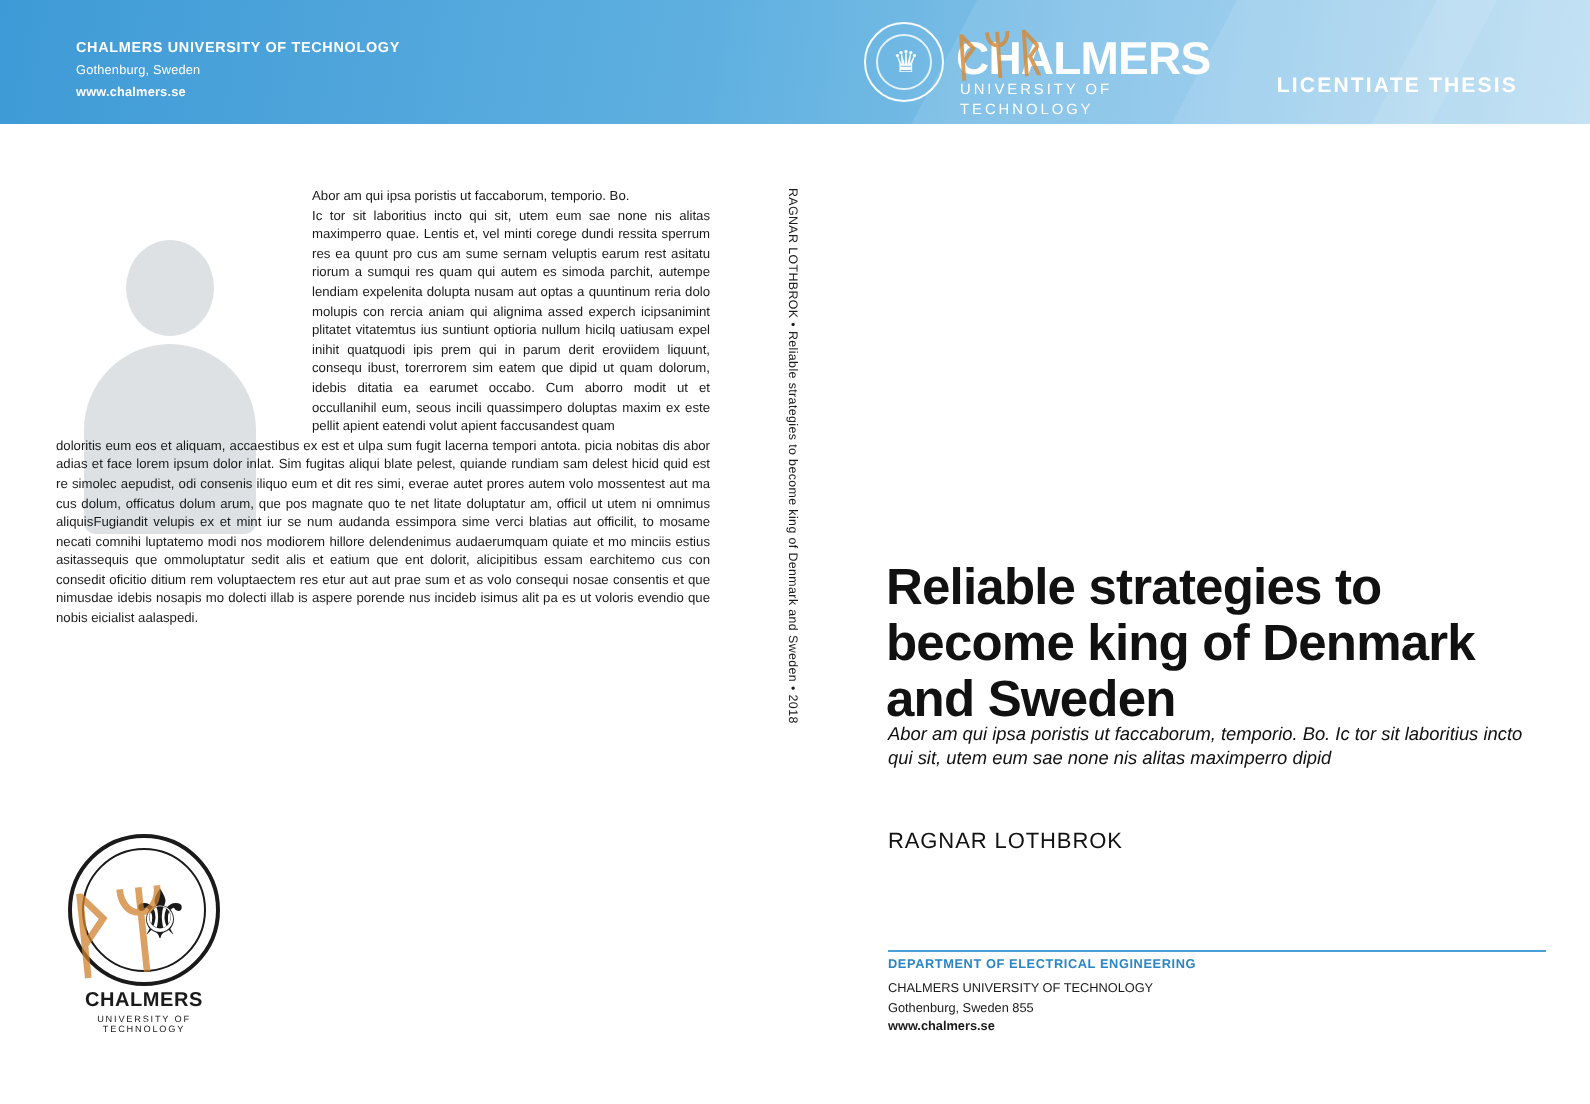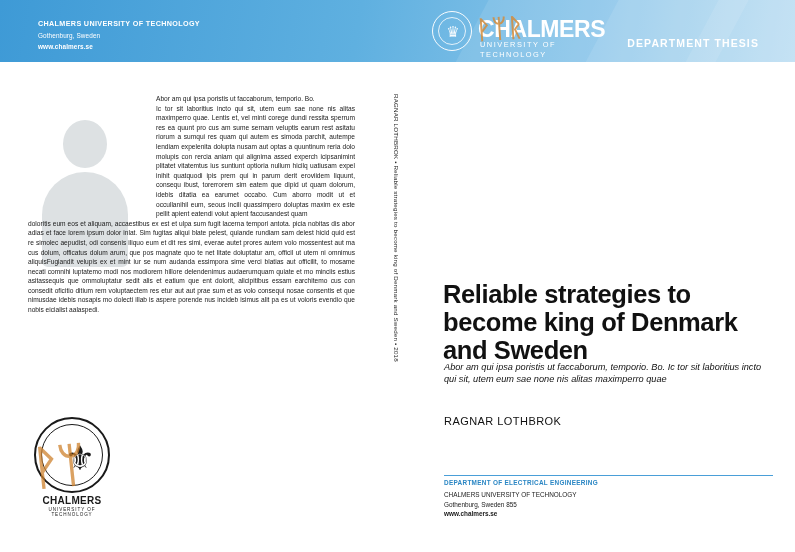--- a/index.html
+++ b/index.html
@@ -350,21 +350,21 @@
 
     <div class="hdr-logo">
       <div class="seal">
         <div class="crown">♛</div>
       </div>
       <div class="wordmark">CHALMERS</div>
       <div class="rune">ᚹᛘᚱ</div>
       <div class="subword">UNIVERSITY OF TECHNOLOGY</div>
     </div>
 
-    <div class="thesis-type">DEPARTMENT THESIS</div>
+    <div class="thesis-type">LICENTIATE THESIS</div>
   </div>
 
   <div class="back-cover">
     <div class="silhouette">
       <div class="head"></div>
       <div class="body"></div>
     </div>
 
     <div class="back-text">
       <p class="indent-block">Abor am qui ipsa poristis ut faccaborum, temporio. Bo.</p>
@@ -387,21 +387,21 @@
       <span>RAGNAR LOTHBROK</span>
       <span>•</span>
       <span>Reliable strategies to become king of Denmark and Sweden</span>
       <span>•</span>
       <span>2018</span>
     </div>
   </div>
 
   <div class="front-cover">
     <div class="title">Reliable strategies to become king of Denmark and Sweden</div>
-    <div class="subtitle">Abor am qui ipsa poristis ut faccaborum, temporio. Bo. Ic tor sit laboritius incto qui sit, utem eum sae none nis alitas maximperro quae</div>
+    <div class="subtitle">Abor am qui ipsa poristis ut faccaborum, temporio. Bo. Ic tor sit laboritius incto qui sit, utem eum sae none nis alitas maximperro dipid</div>
     <div class="author">RAGNAR LOTHBROK</div>
 
     <div class="footer-rule"></div>
     <div class="dept">DEPARTMENT OF ELECTRICAL ENGINEERING</div>
     <div class="footer-lines">
       <div>CHALMERS UNIVERSITY OF TECHNOLOGY</div>
       <div>Gothenburg, Sweden 855</div>
       <div class="b">www.chalmers.se</div>
     </div>
   </div>

